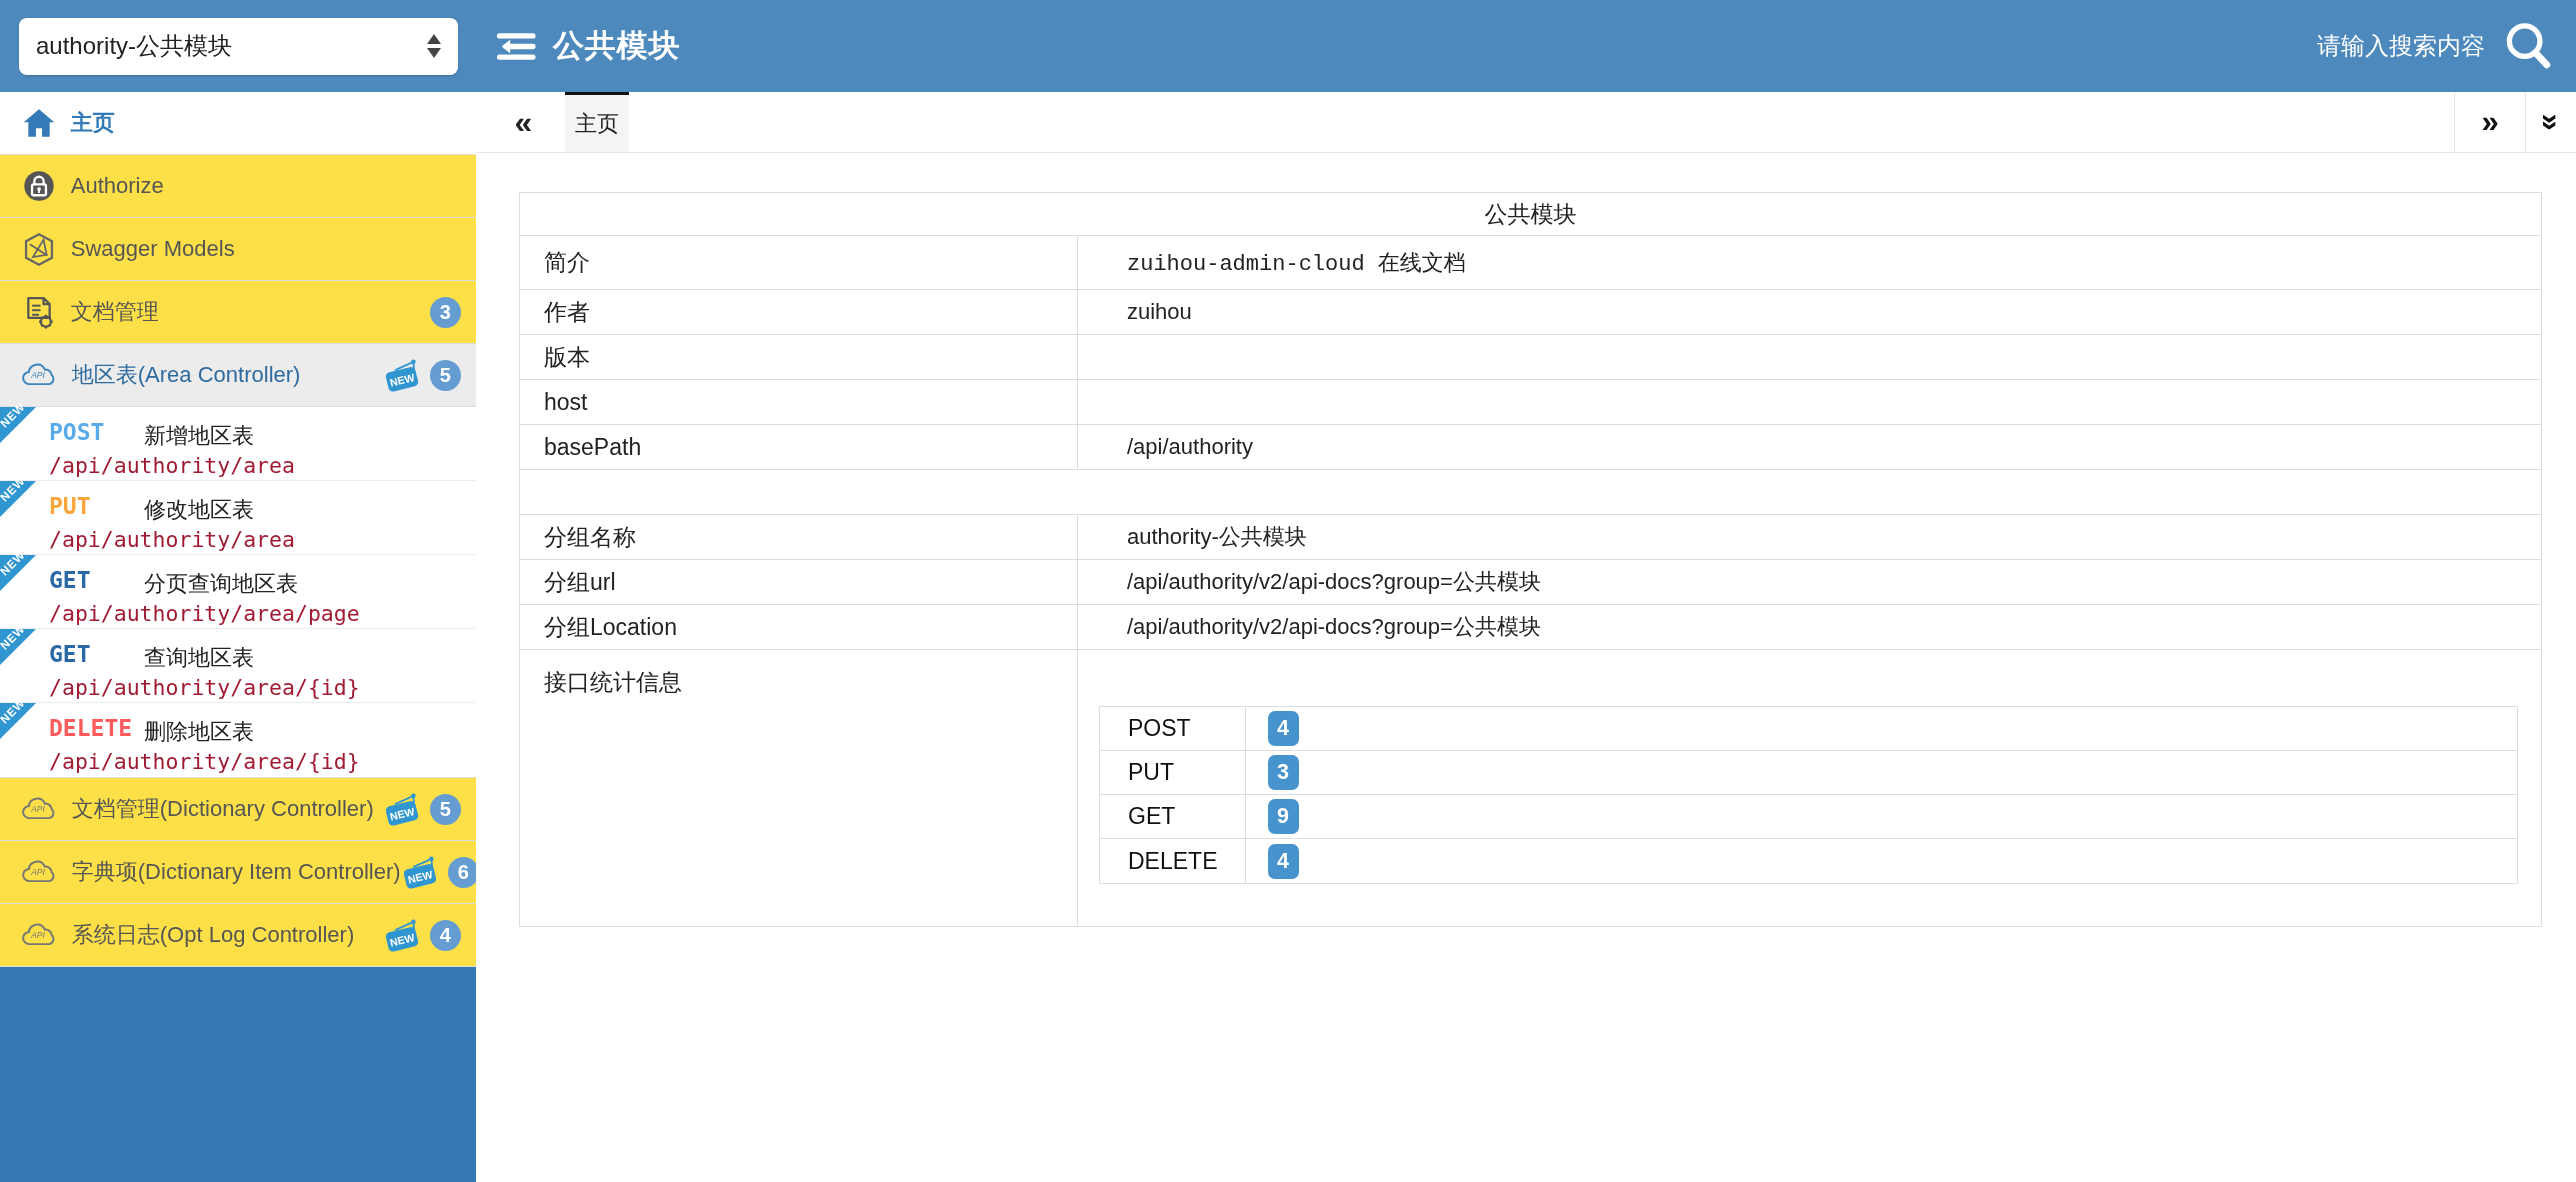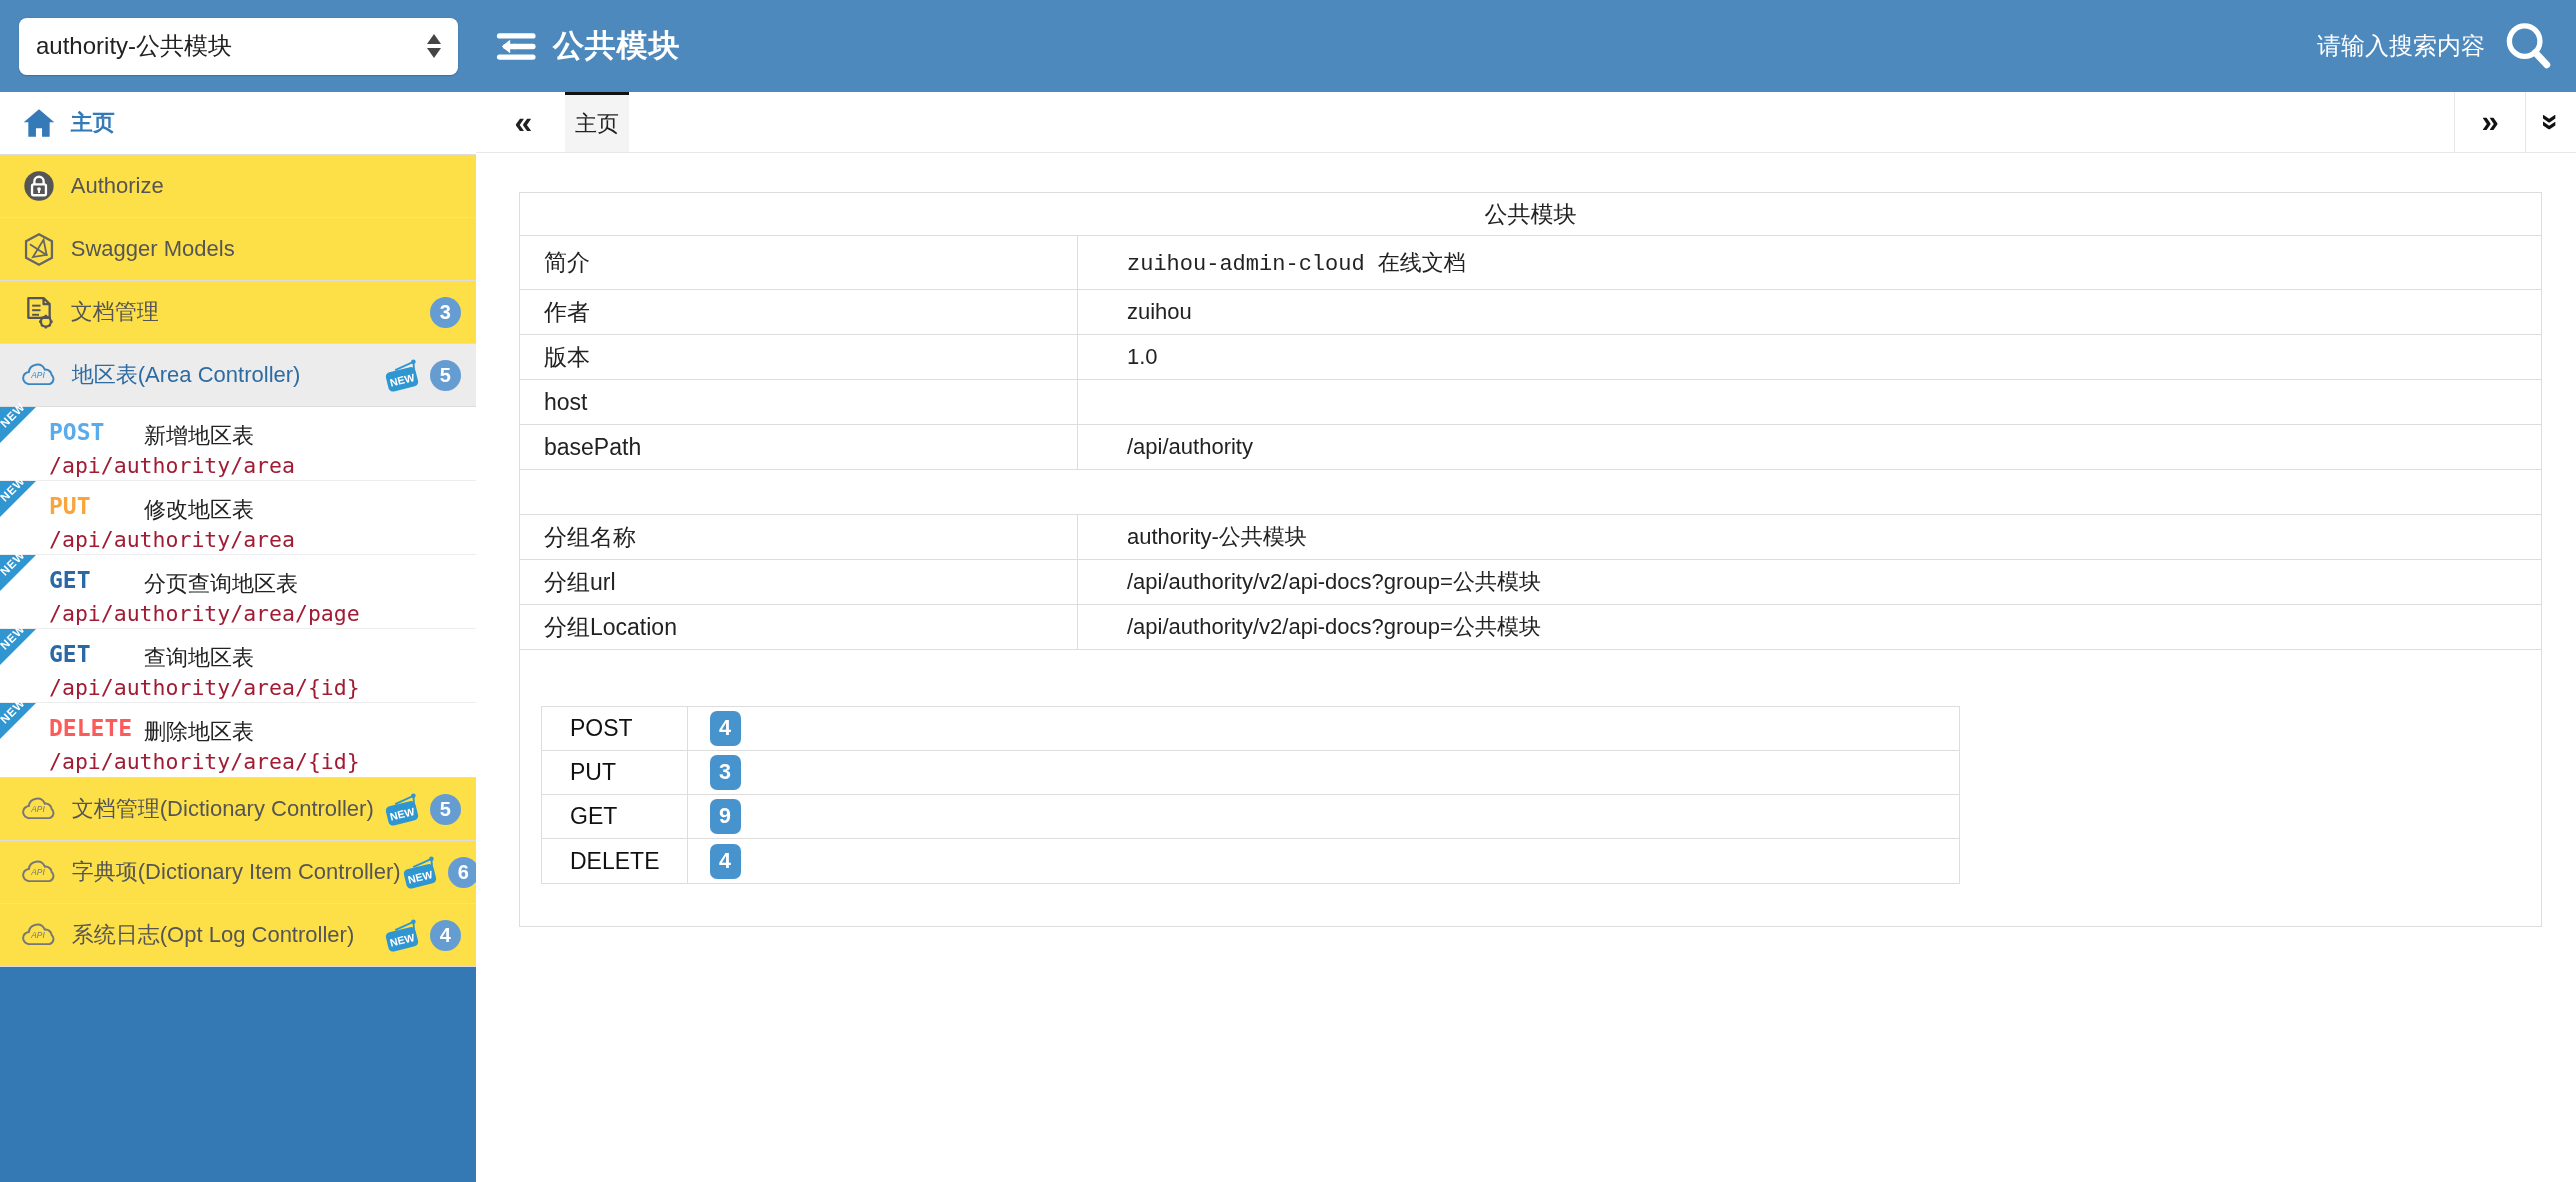--- a/index.html
+++ b/index.html
@@ -363,21 +363,20 @@
     <div class="t-row tall">
       <div class="cl">简介</div>
       <div class="cv">zuihou-admin-cloud 在线文档</div>
     </div>
     <div class="t-row">
       <div class="cl">作者</div>
       <div class="cv">zuihou</div>
     </div>
     <div class="t-row">
       <div class="cl">版本</div>
-      <div class="cv">1.0</div>
     </div>
     <div class="t-row">
       <div class="cl">host</div>
     </div>
     <div class="t-row">
       <div class="cl">basePath</div>
       <div class="cv">/api/authority</div>
     </div>
     <div class="t-row">
       <div class="cv"></div>
@@ -389,20 +388,21 @@
     <div class="t-row">
       <div class="cl">分组url</div>
       <div class="cv">/api/authority/v2/api-docs?group=公共模块</div>
     </div>
     <div class="t-row">
       <div class="cl">分组Location</div>
       <div class="cv">/api/authority/v2/api-docs?group=公共模块</div>
     </div>
 
     <div class="t-row stats">
+      <div class="cl">接口统计信息</div>
       <div class="cv">
         <div class="itable">
           <div class="irow">
             <div class="imethod">POST</div>
             <div class="ibadge-wrap">
                 <span class="ibadge">4</span>
               </div>
           </div>
           <div class="irow">
             <div class="imethod">PUT</div>

